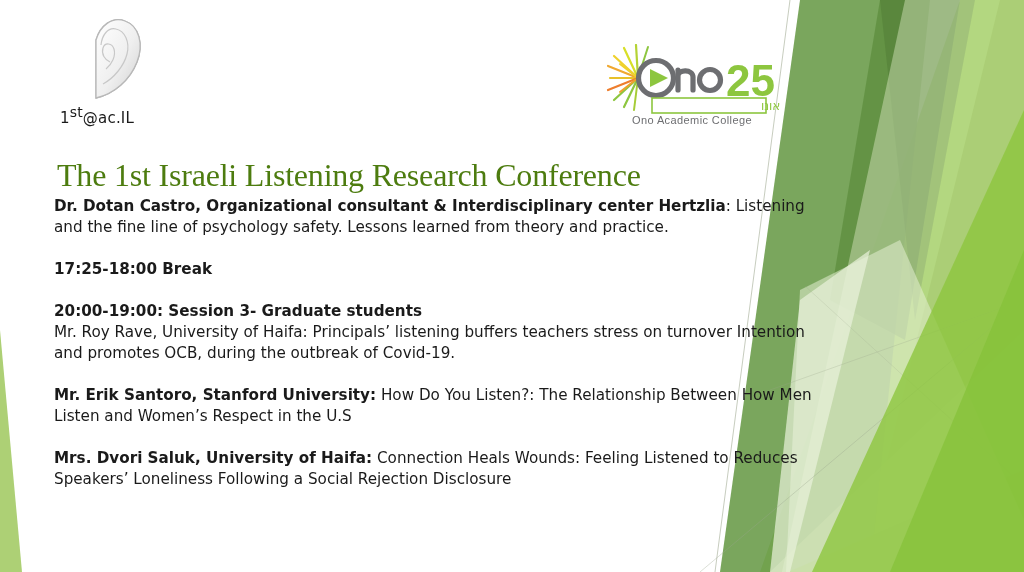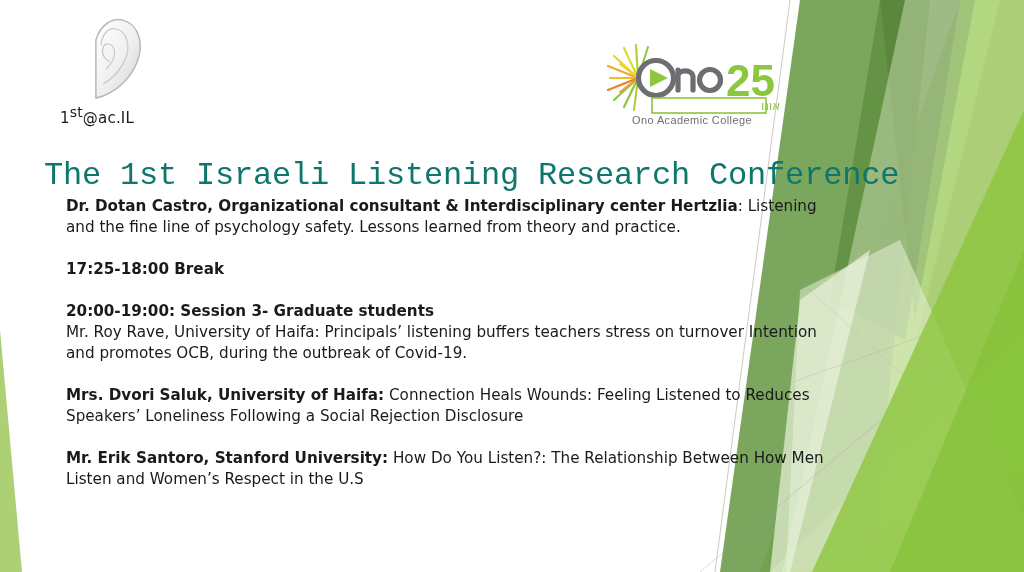--- a/index.html
+++ b/index.html
@@ -60,43 +60,43 @@
     position: absolute;
     left: 604px;
     top: 44px;
     width: 176px;
     height: 82px;
   }
 
   
   #conf-title {
     position: absolute;
-    left: 44px;
+    left: 57px;
     top: 136px;
-    font-family: Liberation Mono, monospace;
+    font-family: Liberation Serif, serif;
     font-size: 32px;
     font-weight: normal;
-    color: #0f766e;
+    color: #4d7c0f;
     letter-spacing: -0.2px;
     white-space: nowrap;
   }
 
   
   #agenda {
     position: absolute;
     left: 50px;
     top: 196px;
     width: 776px;
     font-family: "DejaVu Sans", sans-serif;
     font-size: 15.2px;
     line-height: 21px;
     color: #1a1a1a;
   }
   #agenda .para {
-    margin: 0 0 21px 16px;
+    margin: 0 0 21px 4px;
   }
   #agenda b {
     font-weight: bold;
   }
 </style>
 </head>
 <body>
 
 <div id="slide">
 
@@ -198,19 +198,19 @@
 
     <p class="para"><b>Dr. Dotan Castro, Organizational consultant &amp; Interdisciplinary center Hertzlia</b><span>: Listening and the fine line of psychology safety. Lessons learned from theory and practice.</span></p>
 
     <p class="para"><b>17:25-18:00 Break</b></p>
 
     <p class="para" style="margin-bottom:0"><b>20:00-19:00: Session 3- Graduate students</b></p>
 
     <p class="para"><span>Mr. Roy Rave, University of Haifa: Principals’ listening buffers teachers stress on turnover Intention and promotes  OCB, during the outbreak of Covid-19.</span></p>
 
 
+    <p class="para"><b>Mr. Erik Santoro, Stanford University:</b><span> How Do You Listen?: The Relationship Between How Men Listen and Women’s Respect in the U.S</span></p>
+
     <p class="para"><b>Mrs. Dvori Saluk, University of Haifa:</b><span> Connection Heals Wounds: Feeling Listened to Reduces Speakers’ Loneliness Following a Social Rejection Disclosure</span></p>
 
-    <p class="para"><b>Mr. Erik Santoro, Stanford University:</b><span> How Do You Listen?: The Relationship Between How Men Listen and Women’s Respect in the U.S</span></p>
-
   </div>
 
 </div>
 
 </body></html>

